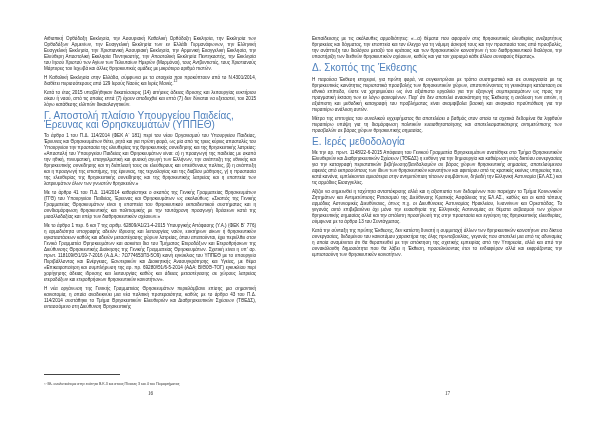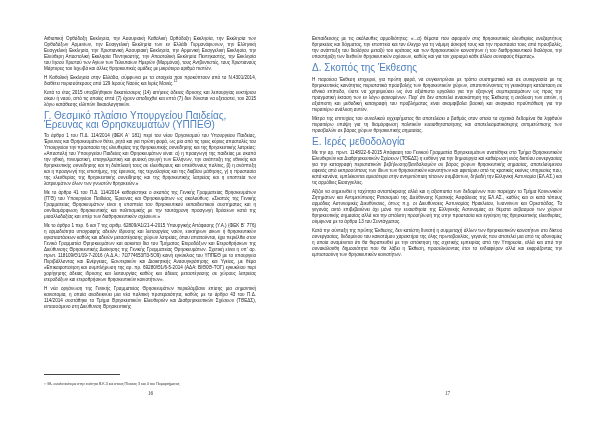--- a/index.html
+++ b/index.html
@@ -23,21 +23,21 @@
   sup { font-size: 3.4px; vertical-align: super; line-height: 0; }
 </style>
 </head>
 <body>
 
 <div class="page left">
   <div class="content">
     <p>Αιθιοπική Ορθόδοξη Εκκλησία, την Ασσυριακή Καθολική Ορθόδοξη Εκκλησία, την Εκκλησία των Ορθοδόξων Αρμενίων, την Ευαγγελική Εκκλησία των εν Ελλάδι Γερμανόφωνων, την Ελληνική Ευαγγελική Εκκλησία, την Χριστιανική Ασσυριακή Εκκλησία, την Αρμενική Ευαγγελική Εκκλησία, την Ελεύθερη Αποστολική Εκκλησία Πεντηκοστής, την Αποστολική Εκκλησία Πεντηκοστής, την Εκκλησία του Ιησού Χριστού των Αγίων των Τελευταίων Ημερών (Μορμόνοι), τους Αντβεντιστές, τους Χριστιανούς Μάρτυρες του Ιεχωβά και άλλες θρησκευτικές ομάδες με μικρότερο αριθμό πιστών.</p>
     <p><span>Η Καθολική Εκκλησία στην Ελλάδα, σύμφωνα με τα στοιχεία που προκύπτουν από το Ν.4301/2014, διαθέτει περισσότερους από 129 Ιερούς Ναούς και Ιερές Μονές.</span><sup>12</sup></p>
     <p>Κατά το έτος 2015 υποβλήθηκαν δεκατέσσερις (14) αιτήσεις άδειας ίδρυσης και λειτουργίας ευκτήριου οίκου ή ναού, από τις οποίες επτά (7) έχουν αποδεχθεί και επτά (7) δεν δύναται να εξεταστεί, του 2015 λόγω κατάθεσης ελλιπών δικαιολογητικών.</p>
-    <h2>Γ. Θεσμικό πλαίσιο Υπουργείου Παιδείας, Έρευνας και Θρησκευμάτων (ΥΠΠΕΘ)</h2>
+    <h2>Γ. Αποστολή πλαίσιο Υπουργείου Παιδείας, Έρευνας και Θρησκευμάτων (ΥΠΠΕΘ)</h2>
     <p>Το άρθρο 1 του Π.Δ. 114/2014 (ΦΕΚ Α΄ 181) περί του νέου Οργανισμού του Υπουργείου Παιδείας, Έρευνας και Θρησκευμάτων θέτει, ρητά και για πρώτη φορά, ως μία από τις τρεις κύριες αποστολές του Υπουργείου την προστασία της ελευθερίας της θρησκευτικής συνείδησης και της θρησκευτικής λατρείας: «Αποστολή του Υπουργείου Παιδείας και Θρησκευμάτων είναι: α) η προαγωγή της παιδείας με σκοπό την ηθική, πνευματική, επαγγελματική και φυσική αγωγή των Ελλήνων, την ανάπτυξη της εθνικής και θρησκευτικής συνείδησης και τη διάπλασή τους σε ελεύθερους και υπεύθυνους πολίτες, β) η ανάπτυξη και η προαγωγή της επιστήμης, της έρευνας, της τεχνολογίας και της διαβίου μάθησης, γ) η προστασία της ελευθερίας της θρησκευτικής συνείδησης και της θρησκευτικής λατρείας και η εποπτεία των λατρευμάτων όλων των γνωστών θρησκειών.»</p>
     <p>Με το άρθρο 41 του Π.Δ. 114/2014 καθορίστηκε ο σκοπός της Γενικής Γραμματείας Θρησκευμάτων (ΓΓΘ) του Υπουργείου Παιδείας, Έρευνας και Θρησκευμάτων ως ακολούθως: «Σκοπός της Γενικής Γραμματείας Θρησκευμάτων είναι η εποπτεία του θρησκευτικού εκπαιδευτικού συστήματος και η συνδιαμόρφωση θρησκευτικής και πολιτισμικής με την ταυτόχρονη προαγωγή δράσεων κατά της μισαλλοδοξίας και υπέρ των διαθρησκευτικών σχέσεων.»</p>
     <p>Με το άρθρο 1 περ. 6 και 7 της αριθμ. 62809/Α1/21-4-2015 Υπουργικής Απόφασης (Υ.Α.) (ΦΕΚ Β΄ 776) η αρμοδιότητα υπογραφής αδειών ίδρυσης και λειτουργίας ναών, ευκτήριων οίκων ή θρησκευτικών εγκαταστάσεων καθώς και αδειών μεταστέγασης χώρων λατρείας, όπου απαιτούνται, έχει περιέλθει στον Γενικό Γραμματέα Θρησκευμάτων και ασκείται δια του Τμήματος Ετεροδόξων και Ετεροθρήσκων της Διεύθυνσης Θρησκευτικής Διοίκησης της Γενικής Γραμματείας Θρησκευμάτων. Σχετική είναι η υπ' αρ. πρωτ. 118109/Θ1/19-7-2016 (Α.Δ.Α.: 7Ω774653Π3-5Ο9) κοινή εγκύκλιος του ΥΠΠΕΘ με το υπουργείο Περιβάλλοντος και Ενέργειας, Εσωτερικών και Διοικητικής Ανασυγκρότησης και Υγείας, με θέμα «Επικαιροποίηση και συμπλήρωση της αρ. πρ. 69280/Θ1/6-5-2014 (ΑΔΑ: ΒΙΘ0Θ-ΤΟΓ) εγκυκλίου περί χορήγησης άδειας ίδρυσης και λειτουργίας καθώς και άδειας μεταστέγασης σε χώρους λατρείας ετεροδόξων και ετεροθρήσκων θρησκευτικών κοινοτήτων».</p>
     <p>Η νέα οργάνωση της Γενικής Γραμματείας Θρησκευμάτων περιελάμβανε επίσης μια σημαντική καινοτομία, η οποία αναδεικνύει μια νέα πολιτική προτεραιότητα, καθώς με το άρθρο 43 του Π.Δ. 114/2014 συστάθηκε το Τμήμα Θρησκευτικών Ελευθεριών και Διαθρησκευτικών Σχέσεων (ΤΘΕΔΣ), εντασσόμενο στη Διεύθυνση Θρησκευτικής</p>
   </div>
   <div class="fn-rule"></div>
   <div class="footnote">¹² Βλ. αναλυτικότερα στην ενότητα Β.Κ.3 και στους Πίνακες 3 και 4 του Παραρτήματος</div>
   <div class="pagenum">16</div>
 </div>
 

